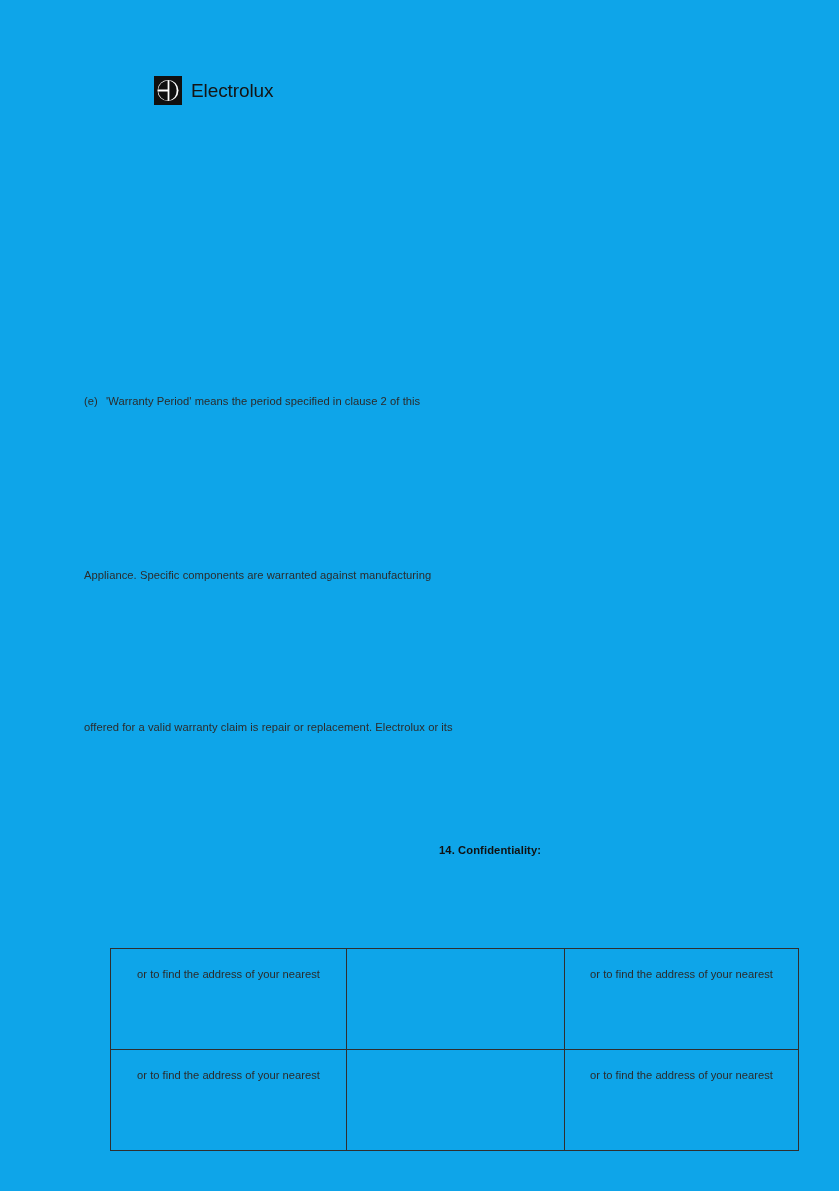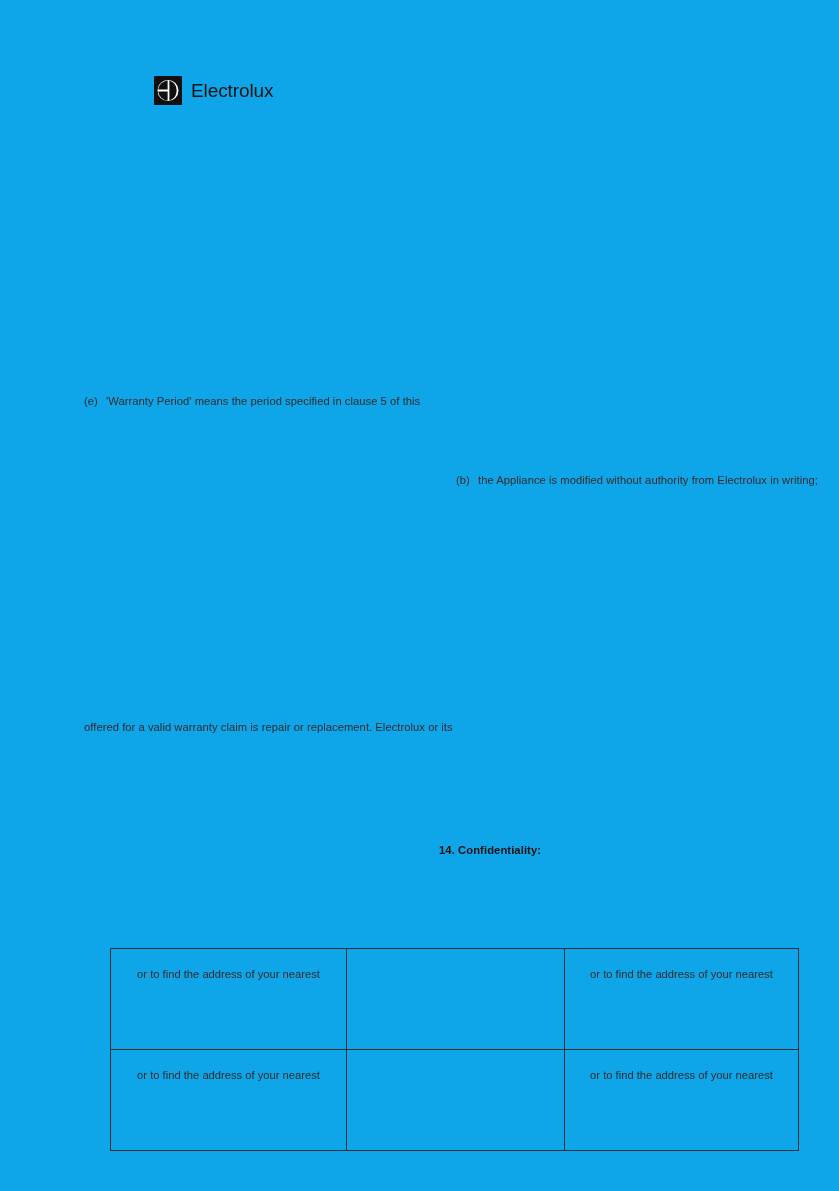--- a/index.html
+++ b/index.html
@@ -104,27 +104,27 @@
         <path d="M13.6 24.6 L13.6 15.4 L4.2 15.4 A10.4 10.4 0 0 0 13.6 24.6 Z" fill="#101010"></path>
         <path d="M15.4 4.6 A10.4 10.4 0 0 1 15.4 24.4 Z" fill="#101010"></path>
       </svg>
     </span>
     <span class="logo-wordmark">Electrolux</span>
   </div>
 
 
 
   <div class="frag" style="left:84px; top:394px;">
-    <span class="marker">(e)</span><span>'Warranty Period' means the period specified in clause 5 of this</span>
+    <span class="marker">(e)</span><span>'Warranty Period' means the period specified in clause 2 of this</span>
   </div>
 
-  <div class="frag" style="left:456px; top:473px;">
-    <span class="marker">(b)</span><span>the Appliance is modified without authority from Electrolux in writing;</span>
+
+  <div class="frag" style="left:84px; top:568px;">
+    <span>Appliance. Specific components are warranted against manufacturing</span>
   </div>
-
 
   <div class="frag" style="left:84px; top:720px;">
     <span>offered for a valid warranty claim is repair or replacement. Electrolux or its</span>
   </div>
 
   <div class="frag bold" style="left:439px; top:843px;">
     <span>14. Confidentiality:</span>
   </div>
 
   <table class="addr-table">

